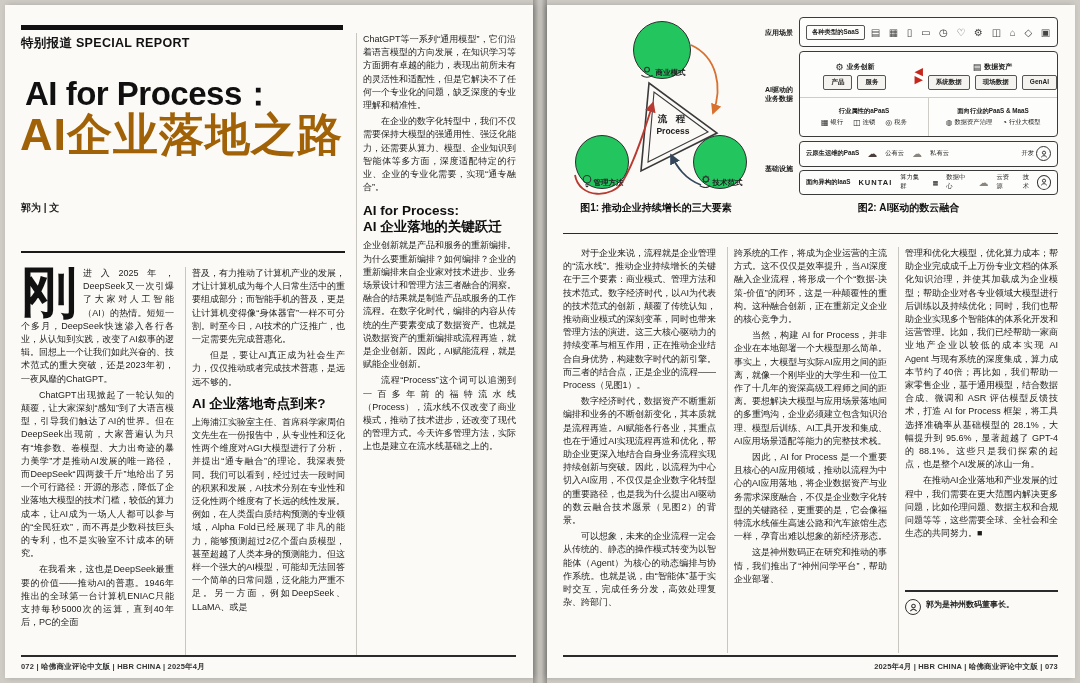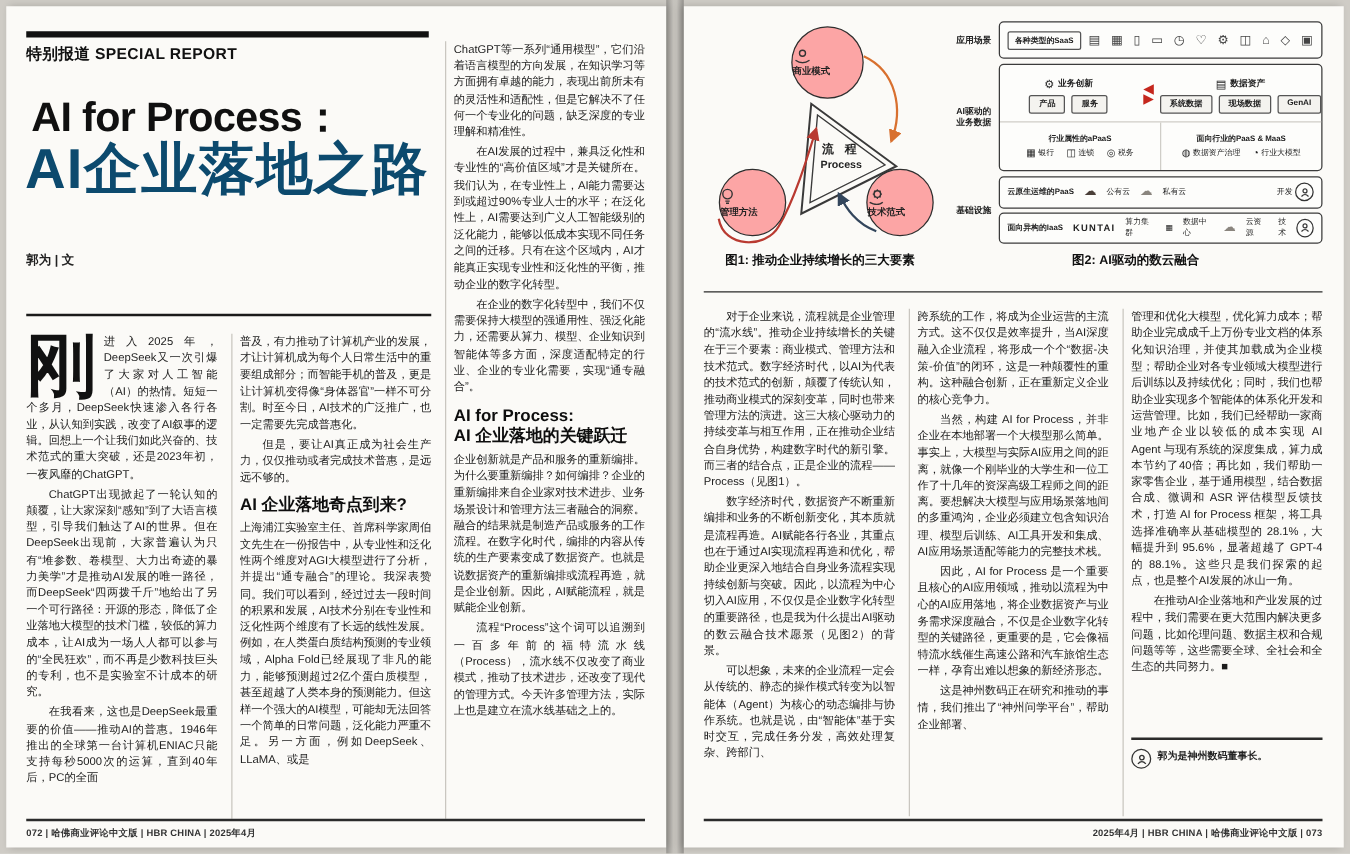--- a/index.html
+++ b/index.html
@@ -42,22 +42,22 @@
   .rc1{left:16px;top:242px;height:406px;}
   .rc2{left:187px;top:242px;height:406px;}
   .rc3{left:358px;top:242px;height:338px;}
   .rsep1{left:180px;top:242px;height:406px;}
   .rsep2{left:351px;top:242px;height:406px;}
   .figrule{position:absolute;left:16px;top:228px;width:495px;height:1px;background:#2b2b2b;}
 
   
   .fig1{position:absolute;left:14px;top:12px;width:194px;height:178px;}
   .fig1 svg.bg{position:absolute;left:0;top:0;}
-  .node{position:absolute;border:1.6px solid #2e2e2e;border-radius:50%;background:#fca5a5;
-        display:flex;flex-direction:column;align-items:flex-start;justify-content:center;gap:1px;}
+  .node{position:absolute;border:1.6px solid #2e2e2e;border-radius:50%;background:#22c55e;
+        display:flex;flex-direction:row;align-items:flex-end;justify-content:center;gap:1px;}
   .node .nlabel{font-size:7.5px;font-weight:800;color:#222;}
   .node.top{left:72px;top:4px;width:56px;height:56px;}
   .node.bl{left:14px;top:118px;width:52px;height:52px;}
   .node.br{left:132px;top:118px;width:52px;height:52px;}
   .fig1-center{position:absolute;left:86px;top:96px;width:52px;text-align:center;}
   .fig1-center .cn{font-size:9.5px;font-weight:800;letter-spacing:3px;color:#222;}
   .fig1-center .en{font-size:8.5px;font-weight:700;color:#222;}
   .figcap{position:absolute;font-size:10px;font-weight:800;color:#111;text-align:center;}
   .figcap.f1{left:6px;top:196px;width:206px;}
   .figcap.f2{left:212px;top:196px;width:299px;}
@@ -107,40 +107,39 @@
 </style>
 </head>
 <body>
 
 <div class="spread">
 
   <div class="page left">
     <div class="kicker-bar"></div>
     <div class="kicker">特别报道 SPECIAL REPORT</div>
     <h1 class="title-en">AI for Process：</h1>
-    <h1 class="title-cn" style="color:#0c4a6e">AI企业落地之路</h1>
+    <h1 class="title-cn" style="color:#a16207">AI企业落地之路</h1>
     <div class="byline">郭为 | 文</div>
     <div class="title-rule"></div>
 
     <div class="col lc1">
       <p><span class="dropcap">刚</span><span>进入2025年，DeepSeek又一次引爆了大家对人工智能（AI）的热情。短短一个多月，DeepSeek快速渗入各行各业，从认知到实践，改变了AI叙事的逻辑。回想上一个让我们如此兴奋的、技术范式的重大突破，还是2023年初，一夜风靡的ChatGPT。</span></p>
       <p class="ind">ChatGPT出现掀起了一轮认知的颠覆，让大家深刻“感知”到了大语言模型，引导我们触达了AI的世界。但在DeepSeek出现前，大家普遍认为只有“堆参数、卷模型、大力出奇迹的暴力美学”才是推动AI发展的唯一路径，而DeepSeek“四两拨千斤”地给出了另一个可行路径：开源的形态，降低了企业落地大模型的技术门槛，较低的算力成本，让AI成为一场人人都可以参与的“全民狂欢”，而不再是少数科技巨头的专利，也不是实验室不计成本的研究。</p>
       <p class="ind">在我看来，这也是DeepSeek最重要的价值——推动AI的普惠。1946年推出的全球第一台计算机ENIAC只能支持每秒5000次的运算，直到40年后，PC的全面</p>
     </div>
     <div class="colsep lsep1"></div>
     <div class="col lc2">
       <p>普及，有力推动了计算机产业的发展，才让计算机成为每个人日常生活中的重要组成部分；而智能手机的普及，更是让计算机变得像“身体器官”一样不可分割。时至今日，AI技术的广泛推广，也一定需要先完成普惠化。</p>
       <p class="ind">但是，要让AI真正成为社会生产力，仅仅推动或者完成技术普惠，是远远不够的。</p>
       <h3>AI 企业落地奇点到来?</h3>
       <p>上海浦江实验室主任、首席科学家周伯文先生在一份报告中，从专业性和泛化性两个维度对AGI大模型进行了分析，并提出“通专融合”的理论。我深表赞同。我们可以看到，经过过去一段时间的积累和发展，AI技术分别在专业性和泛化性两个维度有了长远的线性发展。例如，在人类蛋白质结构预测的专业领域，Alpha Fold已经展现了非凡的能力，能够预测超过2亿个蛋白质模型，甚至超越了人类本身的预测能力。但这样一个强大的AI模型，可能却无法回答一个简单的日常问题，泛化能力严重不足。另一方面，例如DeepSeek、LLaMA、或是</p>
     </div>
     <div class="colsep lsep2"></div>
     <div class="col lc3">
       <p>ChatGPT等一系列“通用模型”，它们沿着语言模型的方向发展，在知识学习等方面拥有卓越的能力，表现出前所未有的灵活性和适配性，但是它解决不了任何一个专业化的问题，缺乏深度的专业理解和精准性。</p>
-      <p class="ind">在AI发展的过程中，兼具泛化性和专业性的“高价值区域”才是关键所在。我们认为，在专业性上，AI能力需要达到或超过90%专业人士的水平；在泛化性上，AI需要达到广义人工智能级别的泛化能力，能够以低成本实现不同任务之间的迁移。只有在这个区域内，AI才能真正实现专业性和泛化性的平衡，推动企业的数字化转型。</p>
       <p class="ind">在企业的数字化转型中，我们不仅需要保持大模型的强通用性、强泛化能力，还需要从算力、模型、企业知识到智能体等多方面，深度适配特定的行业、企业的专业化需要，实现“通专融合”。</p>
       <h3 class="sec"><span>AI for Process:</span><br><span>AI 企业落地的关键跃迁</span></h3>
       <p>企业创新就是产品和服务的重新编排。为什么要重新编排？如何编排？企业的重新编排来自企业家对技术进步、业务场景设计和管理方法三者融合的洞察。融合的结果就是制造产品或服务的工作流程。在数字化时代，编排的内容从传统的生产要素变成了数据资产。也就是说数据资产的重新编排或流程再造，就是企业创新。因此，AI赋能流程，就是赋能企业创新。</p>
       <p class="ind">流程“Process”这个词可以追溯到一百多年前的福特流水线（Process），流水线不仅改变了商业模式，推动了技术进步，还改变了现代的管理方式。今天许多管理方法，实际上也是建立在流水线基础之上的。</p>
     </div>
 
     <div class="footrule"></div>
     <div class="footer fl">072 | 哈佛商业评论中文版 | HBR CHINA | 2025年4月</div>
   </div>
 

